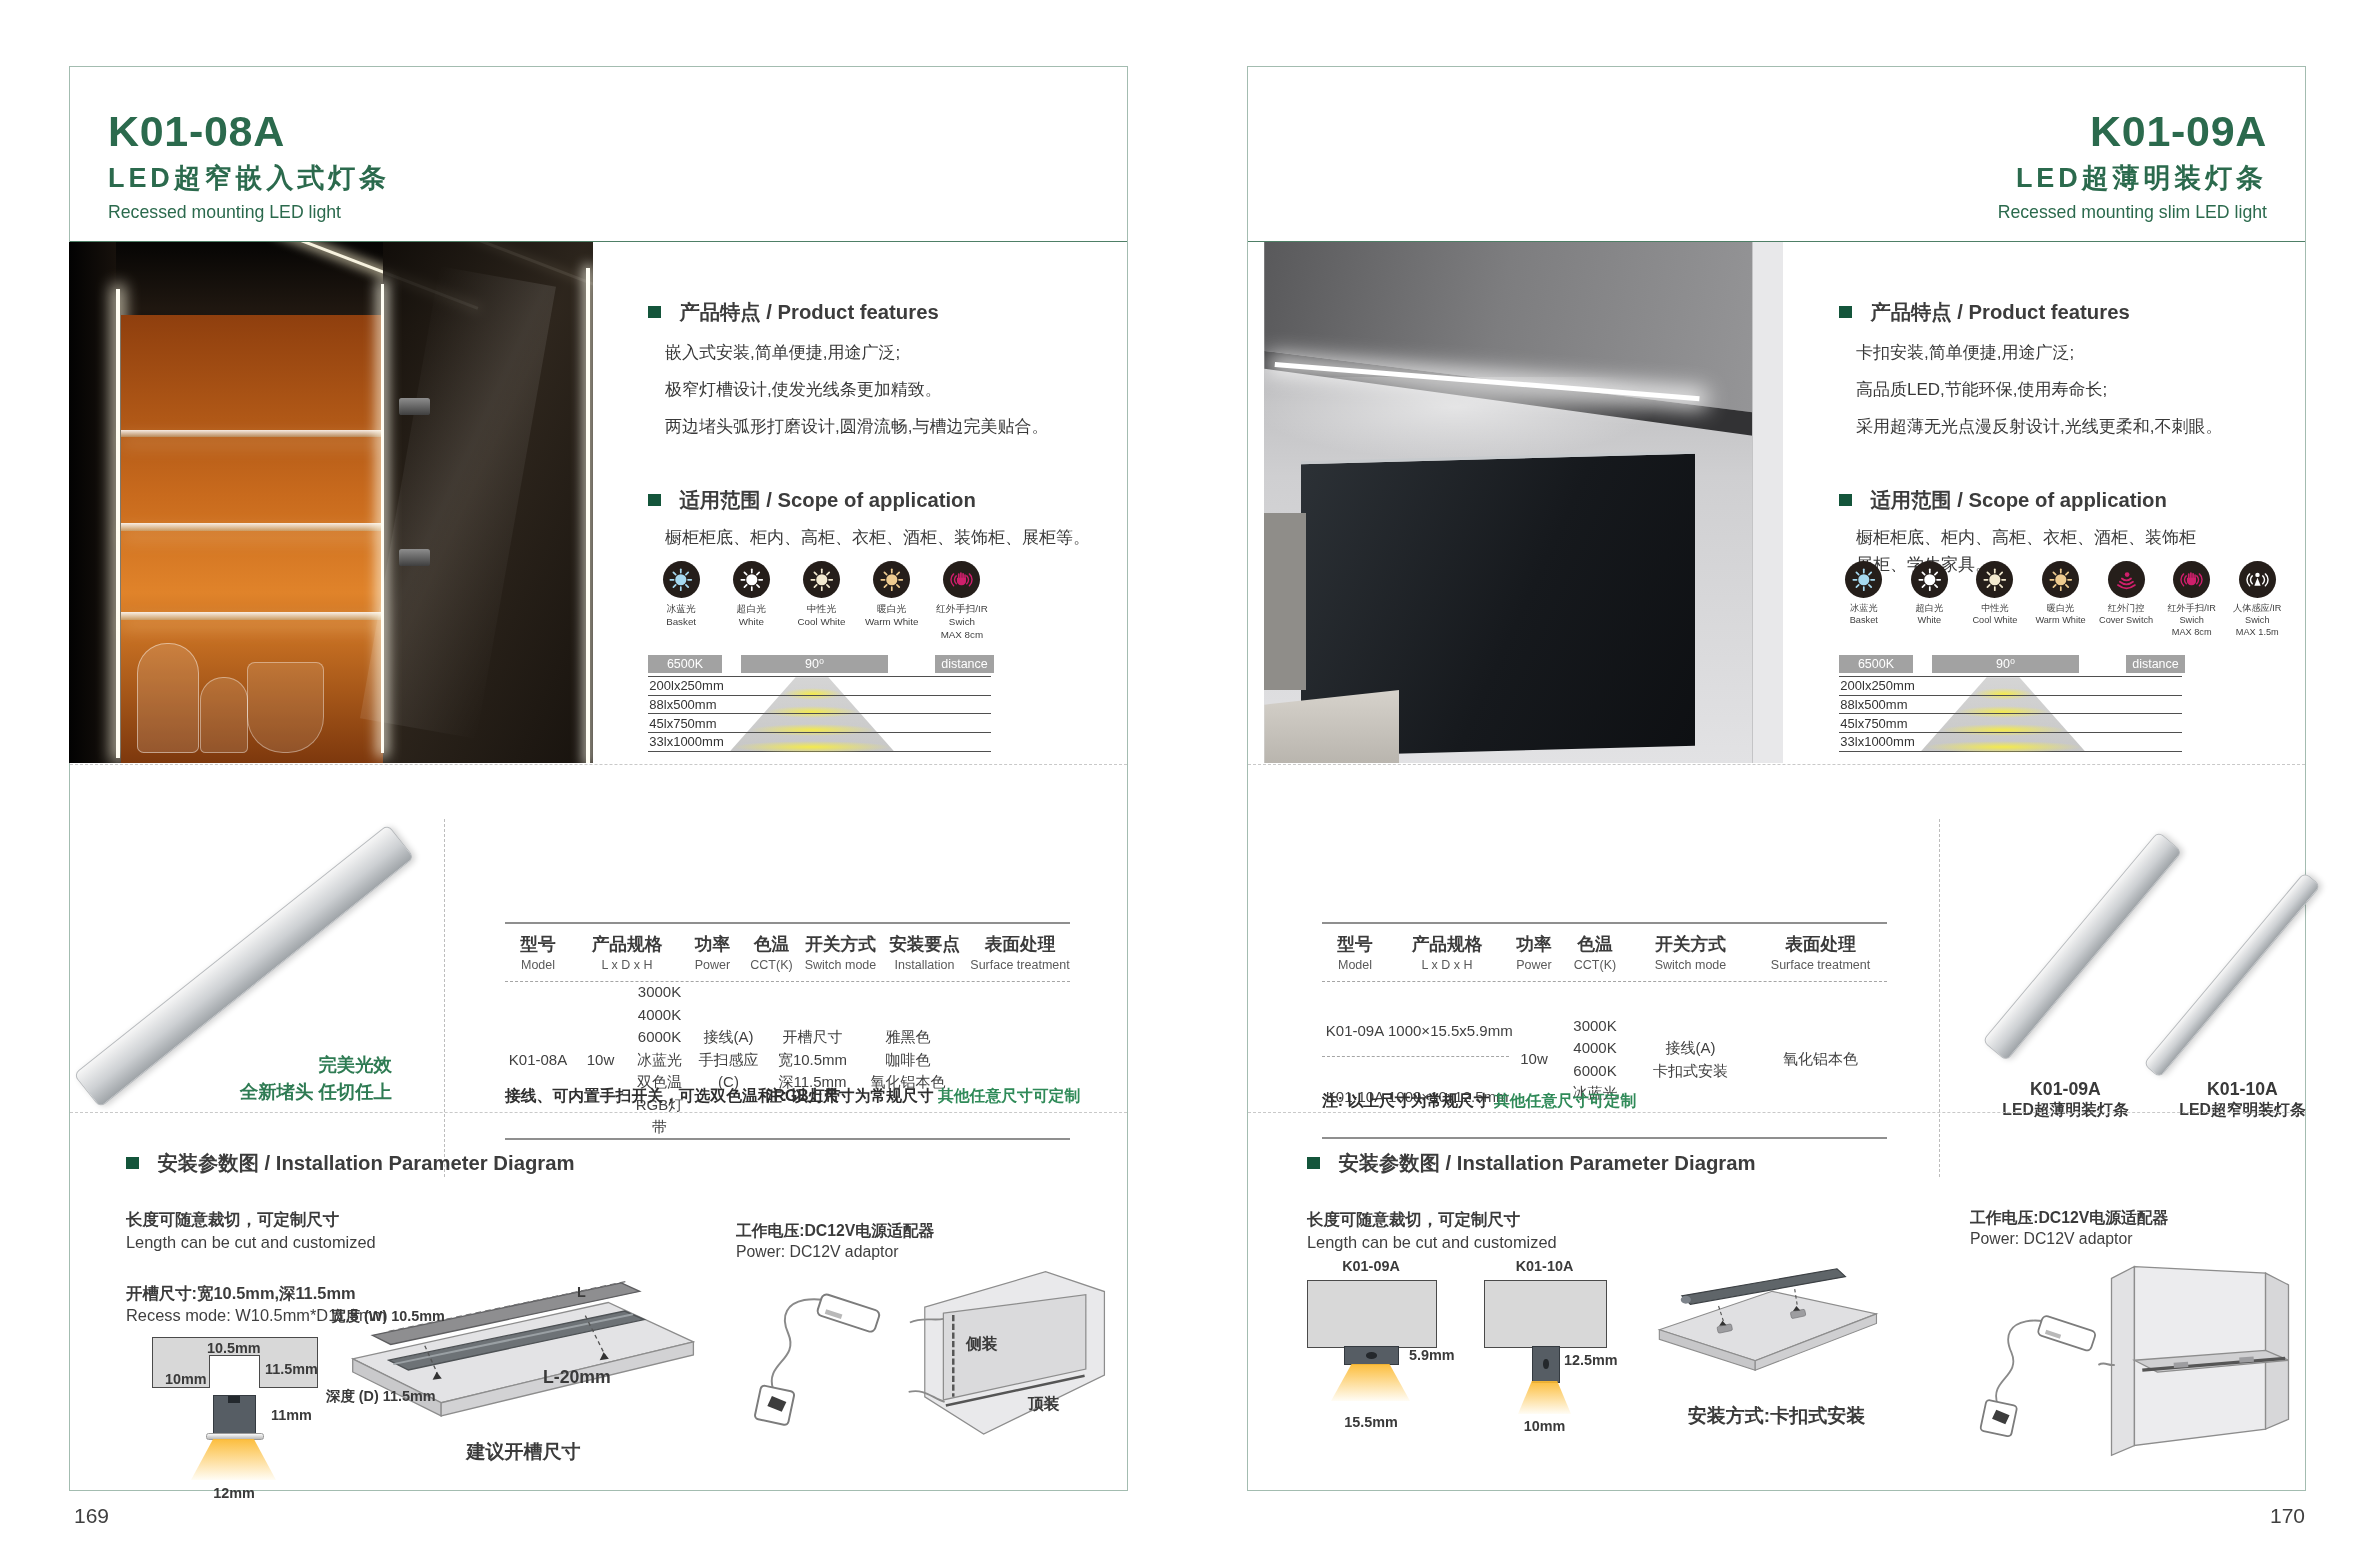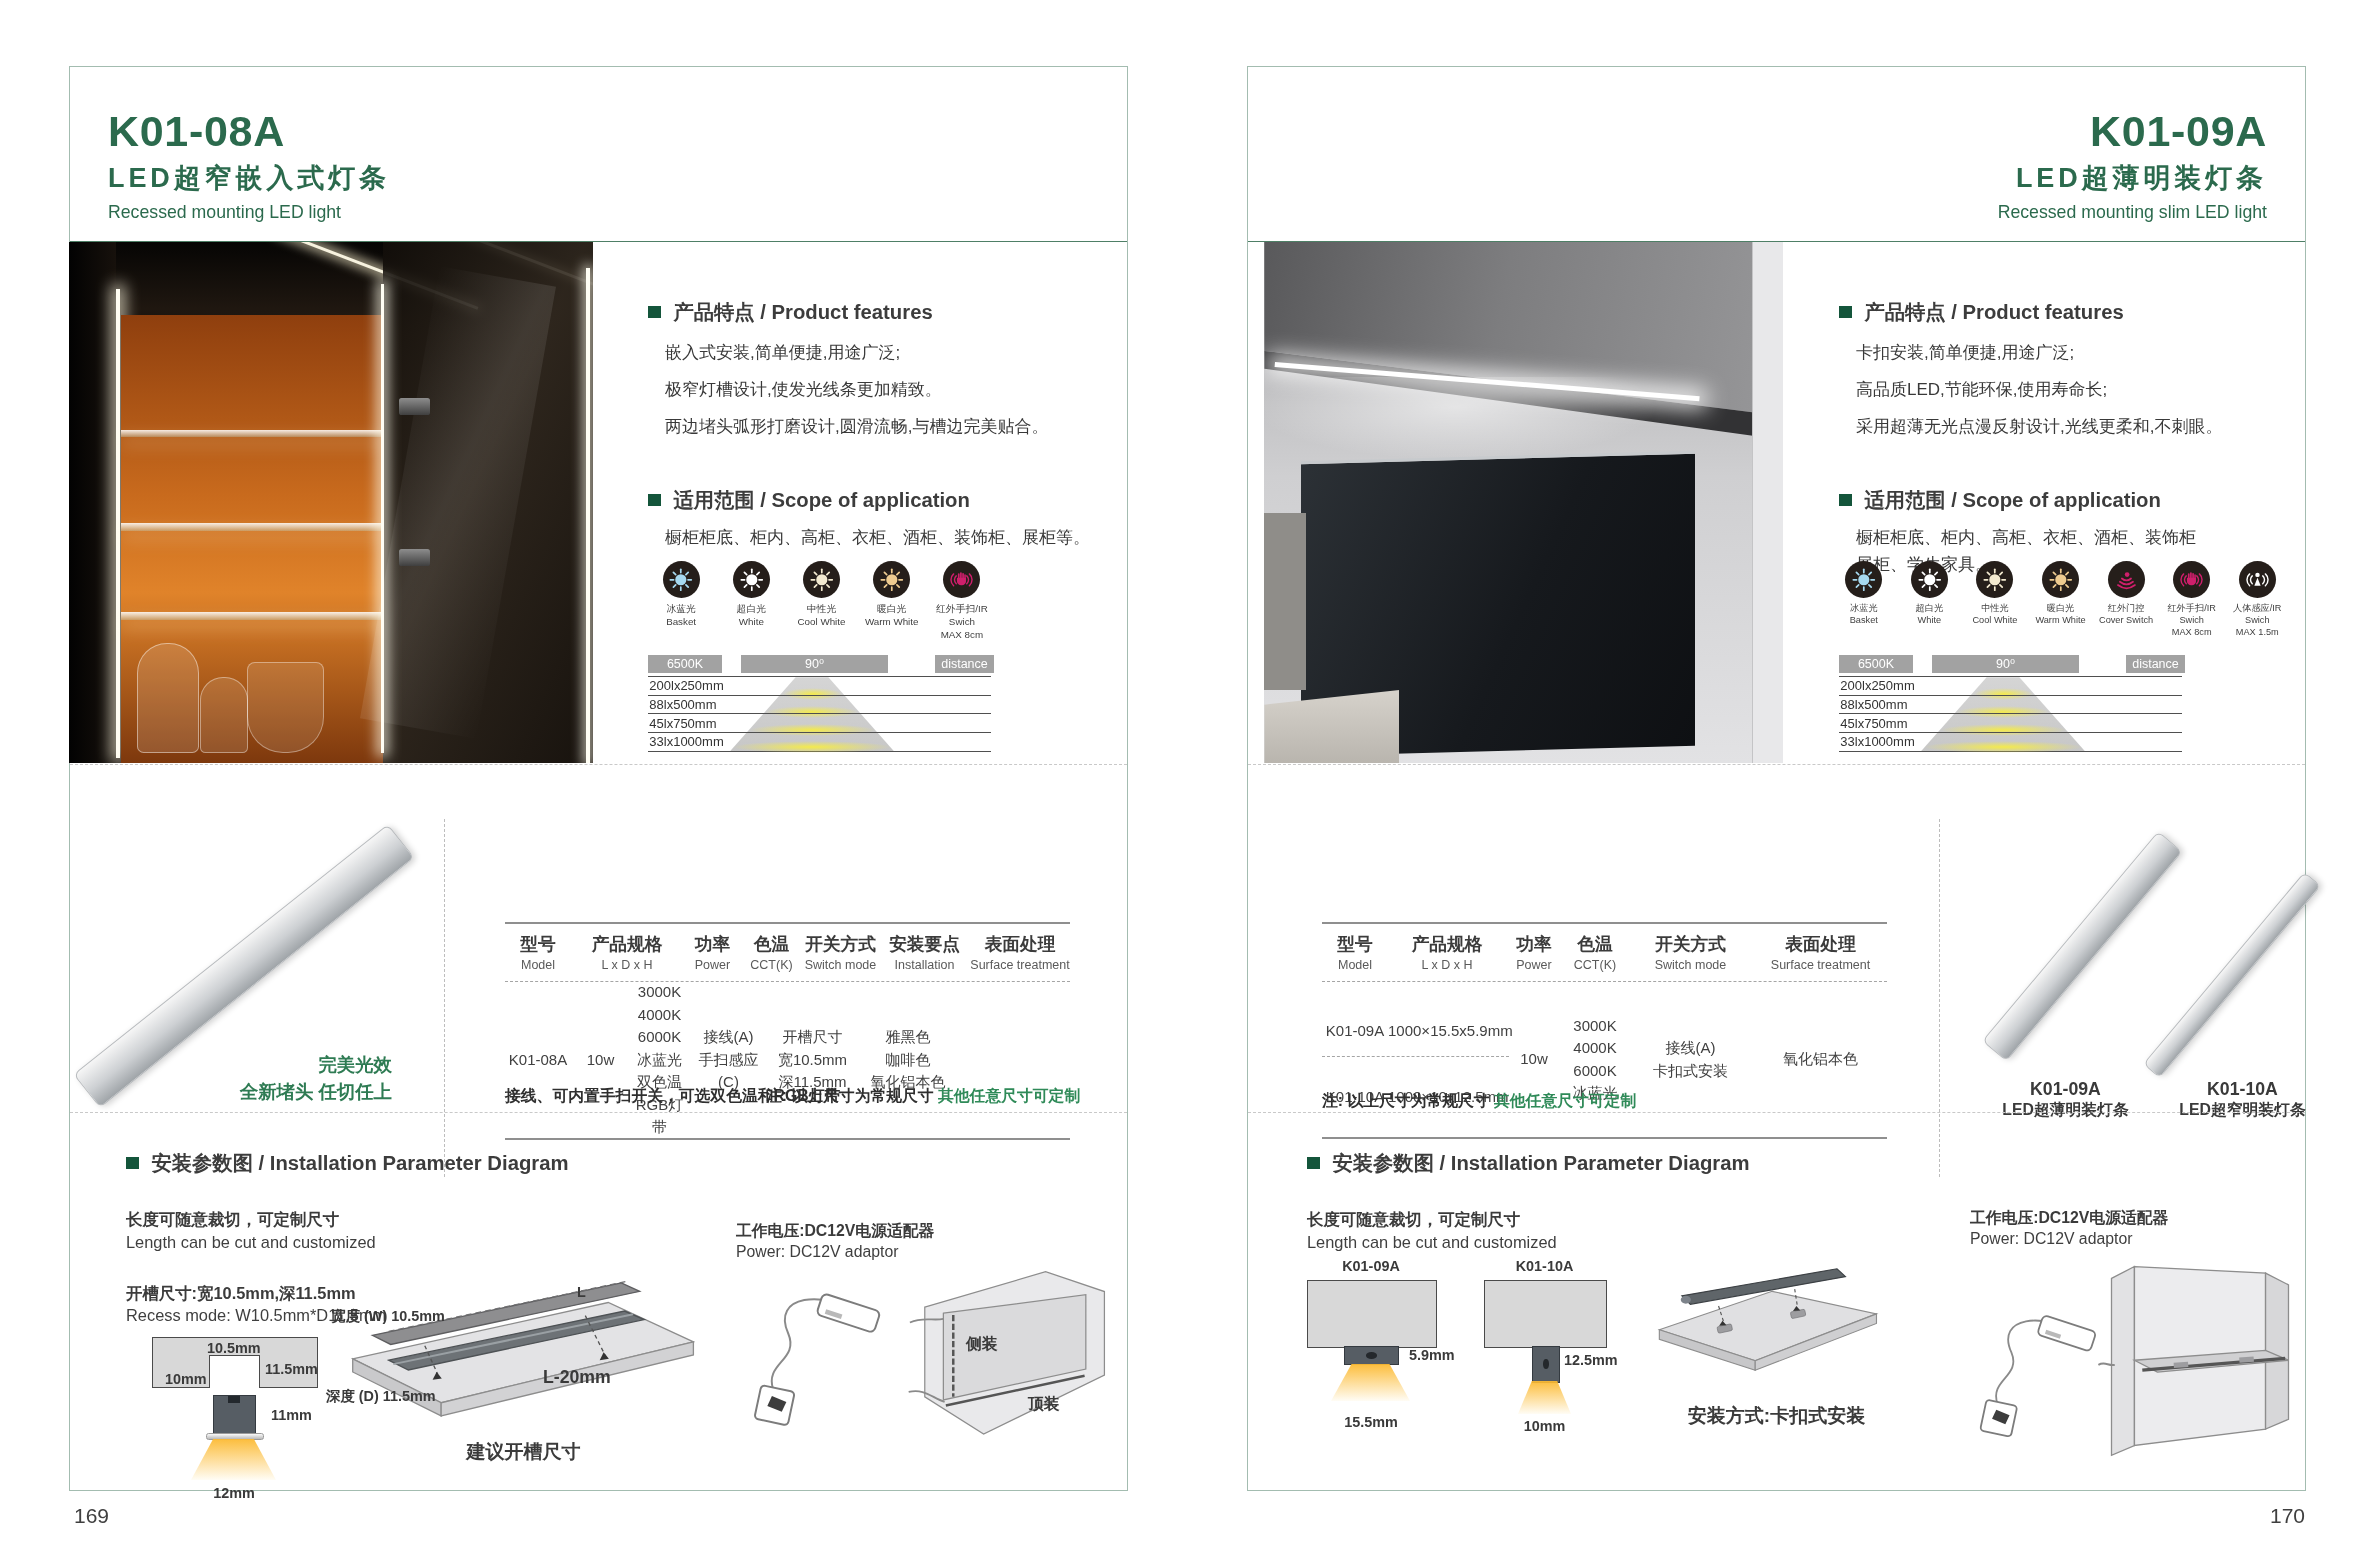--- a/index.html
+++ b/index.html
@@ -10,21 +10,21 @@
   #page-left{left:69px}
   #page-right{left:1247px}
   .model-title{font-size:43px;font-weight:800;color:#2b6a4d;letter-spacing:0.7px;line-height:1}
   .sub-cn{font-size:27px;font-weight:700;color:#2b6a4d;letter-spacing:3.9px;line-height:1}
   .sub-en{font-size:17.7px;color:#2b6a4d;line-height:1}
   .hrule{left:0;right:0;border-top:1.3px solid #4e7f66}
   .dashed-h{border-top:1.3px dashed #c9c9c9;left:0;right:0}
   .dashed-v{border-left:1.3px dashed #bdbdbd}
   .photo{overflow:hidden;background:#222}
   .layer{position:absolute}
-  .sec-head{display:flex;align-items:center;gap:13px;font-size:20.3px;font-weight:700;color:#3c3c3c;white-space:nowrap}
+  .sec-head{display:flex;align-items:center;gap:19px;font-size:20.3px;font-weight:700;color:#3c3c3c;white-space:nowrap}
   .bullet{width:12.5px;height:12.5px;background:#14553b;display:inline-block;flex:0 0 auto}
   .body-line{font-size:17px;color:#393939;white-space:nowrap}
   .icons{display:flex}
   .icon-item{flex:1;text-align:center;min-width:0}
   .icon-circle{width:37px;height:37px;border-radius:50%;background:#251e1a;margin:0 auto;display:flex;align-items:center;justify-content:center}
   .icon-label{margin-top:5.3px;font-size:9.8px;line-height:1.3;color:#3f3f3f}
   .bar{height:17.7px;background:#a2a2a2;color:#fff;font-size:12.5px;display:flex;align-items:center;justify-content:center}
   .dist{border-bottom:1.3px solid #4f4f4f}
   .dist-row{position:relative;z-index:2;height:17.7px;border-top:1.3px solid #4f4f4f;display:flex;justify-content:flex-start;align-items:center;font-size:13px;color:#333;padding:0 1.3px}
   .cone{position:absolute;left:82px;top:1.3px;width:164px;height:74px;z-index:1}

